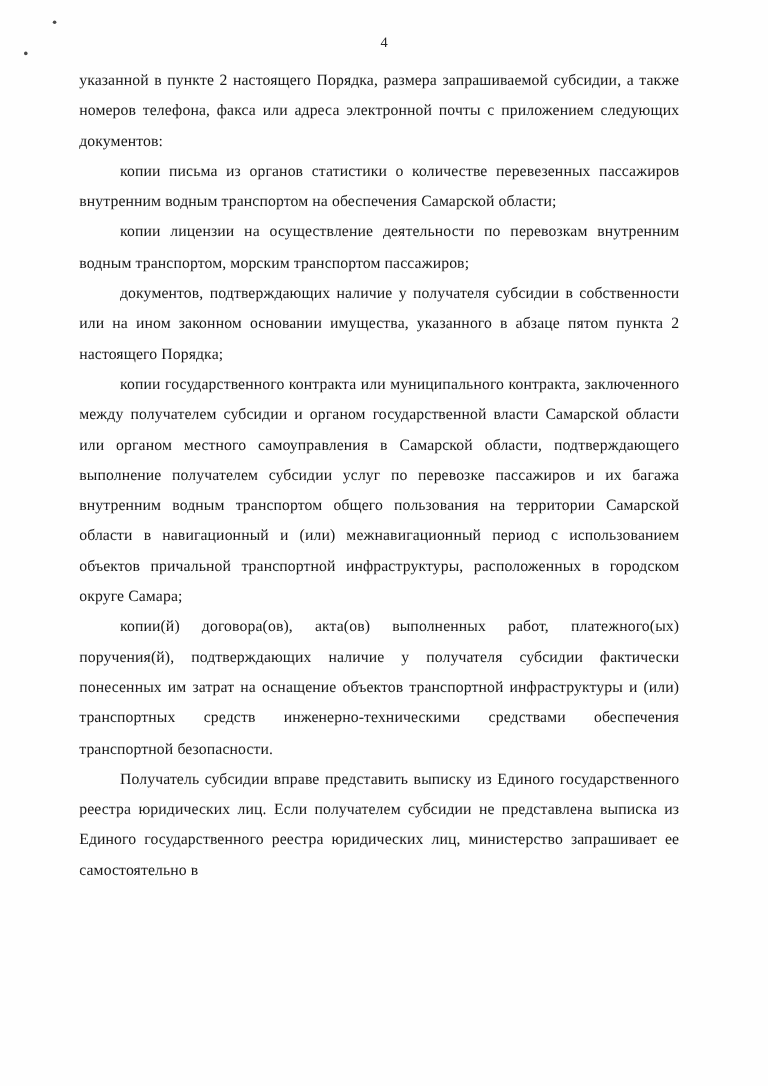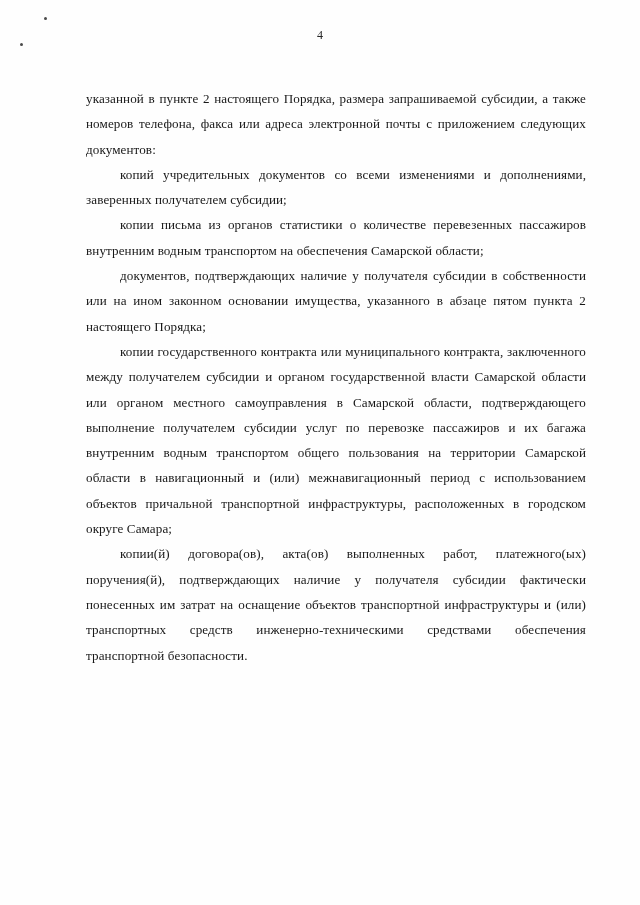--- a/index.html
+++ b/index.html
@@ -35,23 +35,22 @@
     top: 28px;
     left: 0;
     width: 640px;
     text-align: center;
     font-size: 12px;
     color: #262626;
   }
   .content {
     position: absolute;
     top: 54px;
-    left: 86px;
+    left: 66px;
     width: 500px;
-    margin-top: 32px;
   }
   p.para {
     margin: 0 0 0 0;
     font-size: 13.1px;
     line-height: 25.3px;
     text-align: justify;
     text-justify: inter-word;
     text-indent: 34px;
     color: #171717;
     letter-spacing: 0.1px;
@@ -65,20 +64,21 @@
 
 <div class="page">
 
   <span class="speck speck-a"></span>
   <span class="speck speck-b"></span>
 
   <div class="page-number">4</div>
 
   <div class="content">
     <p class="para noindent">указанной в пункте 2 настоящего Порядка, размера запрашиваемой субсидии, а также номеров телефона, факса или адреса электронной почты с приложением следующих документов:</p>
-    <p class="para">копий учредительных документов со всеми изменениями и дополнениями, заверенных получателем субсидии;</p>
     <p class="para">копии письма из органов статистики о количестве перевезенных пассажиров внутренним водным транспортом на обеспечения Самарской области;</p>
+    <p class="para">копии лицензии на осуществление деятельности по перевозкам внутренним водным транспортом, морским транспортом пассажиров;</p>
     <p class="para">документов, подтверждающих наличие у получателя субсидии в собственности или на ином законном основании имущества, указанного в абзаце пятом пункта 2 настоящего Порядка;</p>
     <p class="para">копии государственного контракта или муниципального контракта, заключенного между получателем субсидии и органом государственной власти Самарской области или органом местного самоуправления в Самарской области, подтверждающего выполнение получателем субсидии услуг по перевозке пассажиров и их багажа внутренним водным транспортом общего пользования на территории Самарской области в навигационный и (или) межнавигационный период с использованием объектов причальной транспортной инфраструктуры, расположенных в городском округе Самара;</p>
     <p class="para">копии(й) договора(ов), акта(ов) выполненных работ, платежного(ых) поручения(й), подтверждающих наличие у получателя субсидии фактически понесенных им затрат на оснащение объектов транспортной инфраструктуры и (или) транспортных средств инженерно-техническими средствами обеспечения транспортной безопасности.</p>
+    <p class="para">Получатель субсидии вправе представить выписку из Единого государственного реестра юридических лиц. Если получателем субсидии не представлена выписка из Единого государственного реестра юридических лиц, министерство запрашивает ее самостоятельно в</p>
   </div>
 
 </div>
 
 </body></html>

